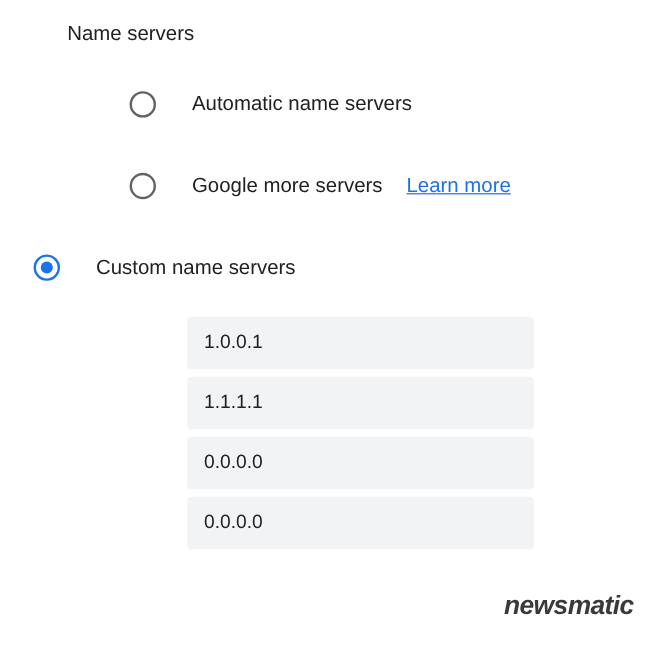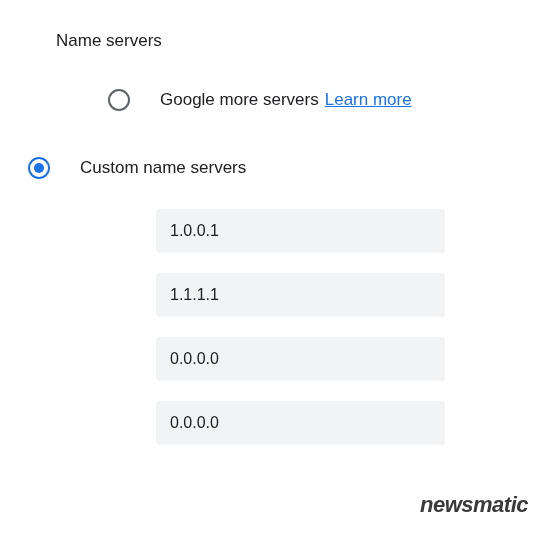--- a/index.html
+++ b/index.html
@@ -10,21 +10,21 @@
     body {
       width: 540px;
       height: 538px;
       background: #ffffff;
       font-family: Arial, sans-serif;
       position: relative;
       color: #202124;
     }
     .section-title {
       font-size: 17px;
-      padding: 31px 0 0 56px;
+      padding: 18px 0 0 56px;
       color: #202124;
     }
     .options {
       padding-top: 38px;
     }
     .radio-option {
       display: flex;
       align-items: center;
       padding-left: 108px;
       margin-bottom: 46px;
@@ -55,41 +55,41 @@
       width: 10px;
       height: 10px;
       background: #1a73e8;
       border-radius: 50%;
     }
     .radio-label {
       font-size: 17px;
       color: #202124;
     }
     .learn-more {
-      margin-left: 6px;
+      margin-left: 20px;
       color: #1a73e8;
       text-decoration: underline;
       font-size: 17px;
       cursor: pointer;
     }
     .inputs-container {
       padding-left: 156px;
       padding-right: 95px;
       padding-top: 10px;
     }
     .ns-input {
       width: 100%;
       height: 44px;
       background: #f1f3f4;
       border: none;
       border-radius: 4px;
       padding: 0 14px;
       font-size: 16px;
       color: #202124;
-      margin-bottom: 20px;
+      margin-bottom: 6px;
       outline: none;
       font-family: Arial, sans-serif;
     }
     .watermark {
       position: absolute;
       bottom: 20px;
       right: 12px;
       font-size: 22px;
       font-weight: 700;
       font-style: italic;
@@ -97,20 +97,24 @@
       letter-spacing: -0.5px;
     }
   </style>
 </head>
 <body>
 
 <div class="section-title">Name servers</div>
 
 <div class="options">
 
+  <div class="radio-option">
+    <span class="radio-circle"></span>
+    <span class="radio-label">Automatic name servers</span>
+  </div>
 
   <div class="radio-option">
     <span class="radio-circle"></span>
     <span class="radio-label">Google more servers</span>
     <a class="learn-more">Learn more</a>
   </div>
 
   <div class="radio-option">
     <span class="radio-circle selected"></span>
     <span class="radio-label">Custom name servers</span>

